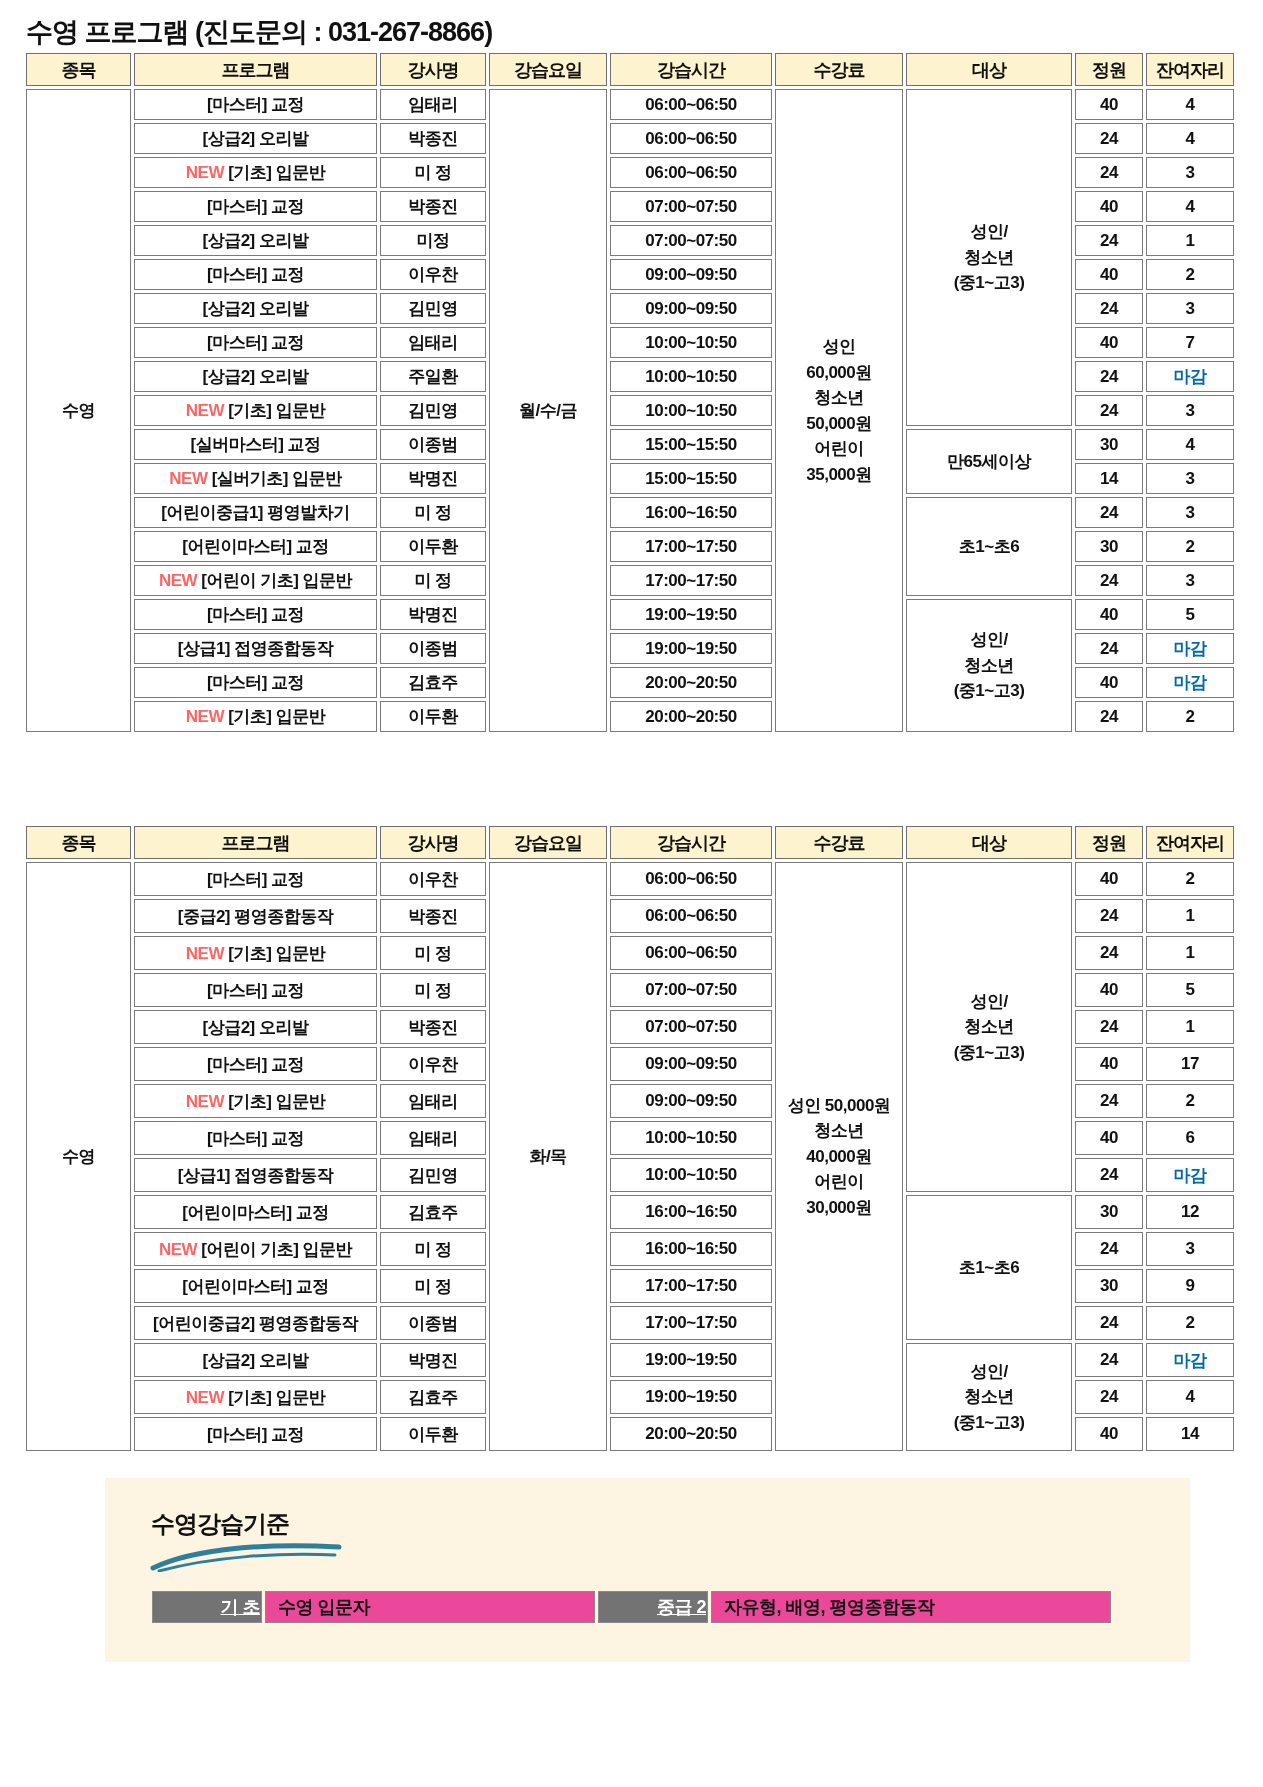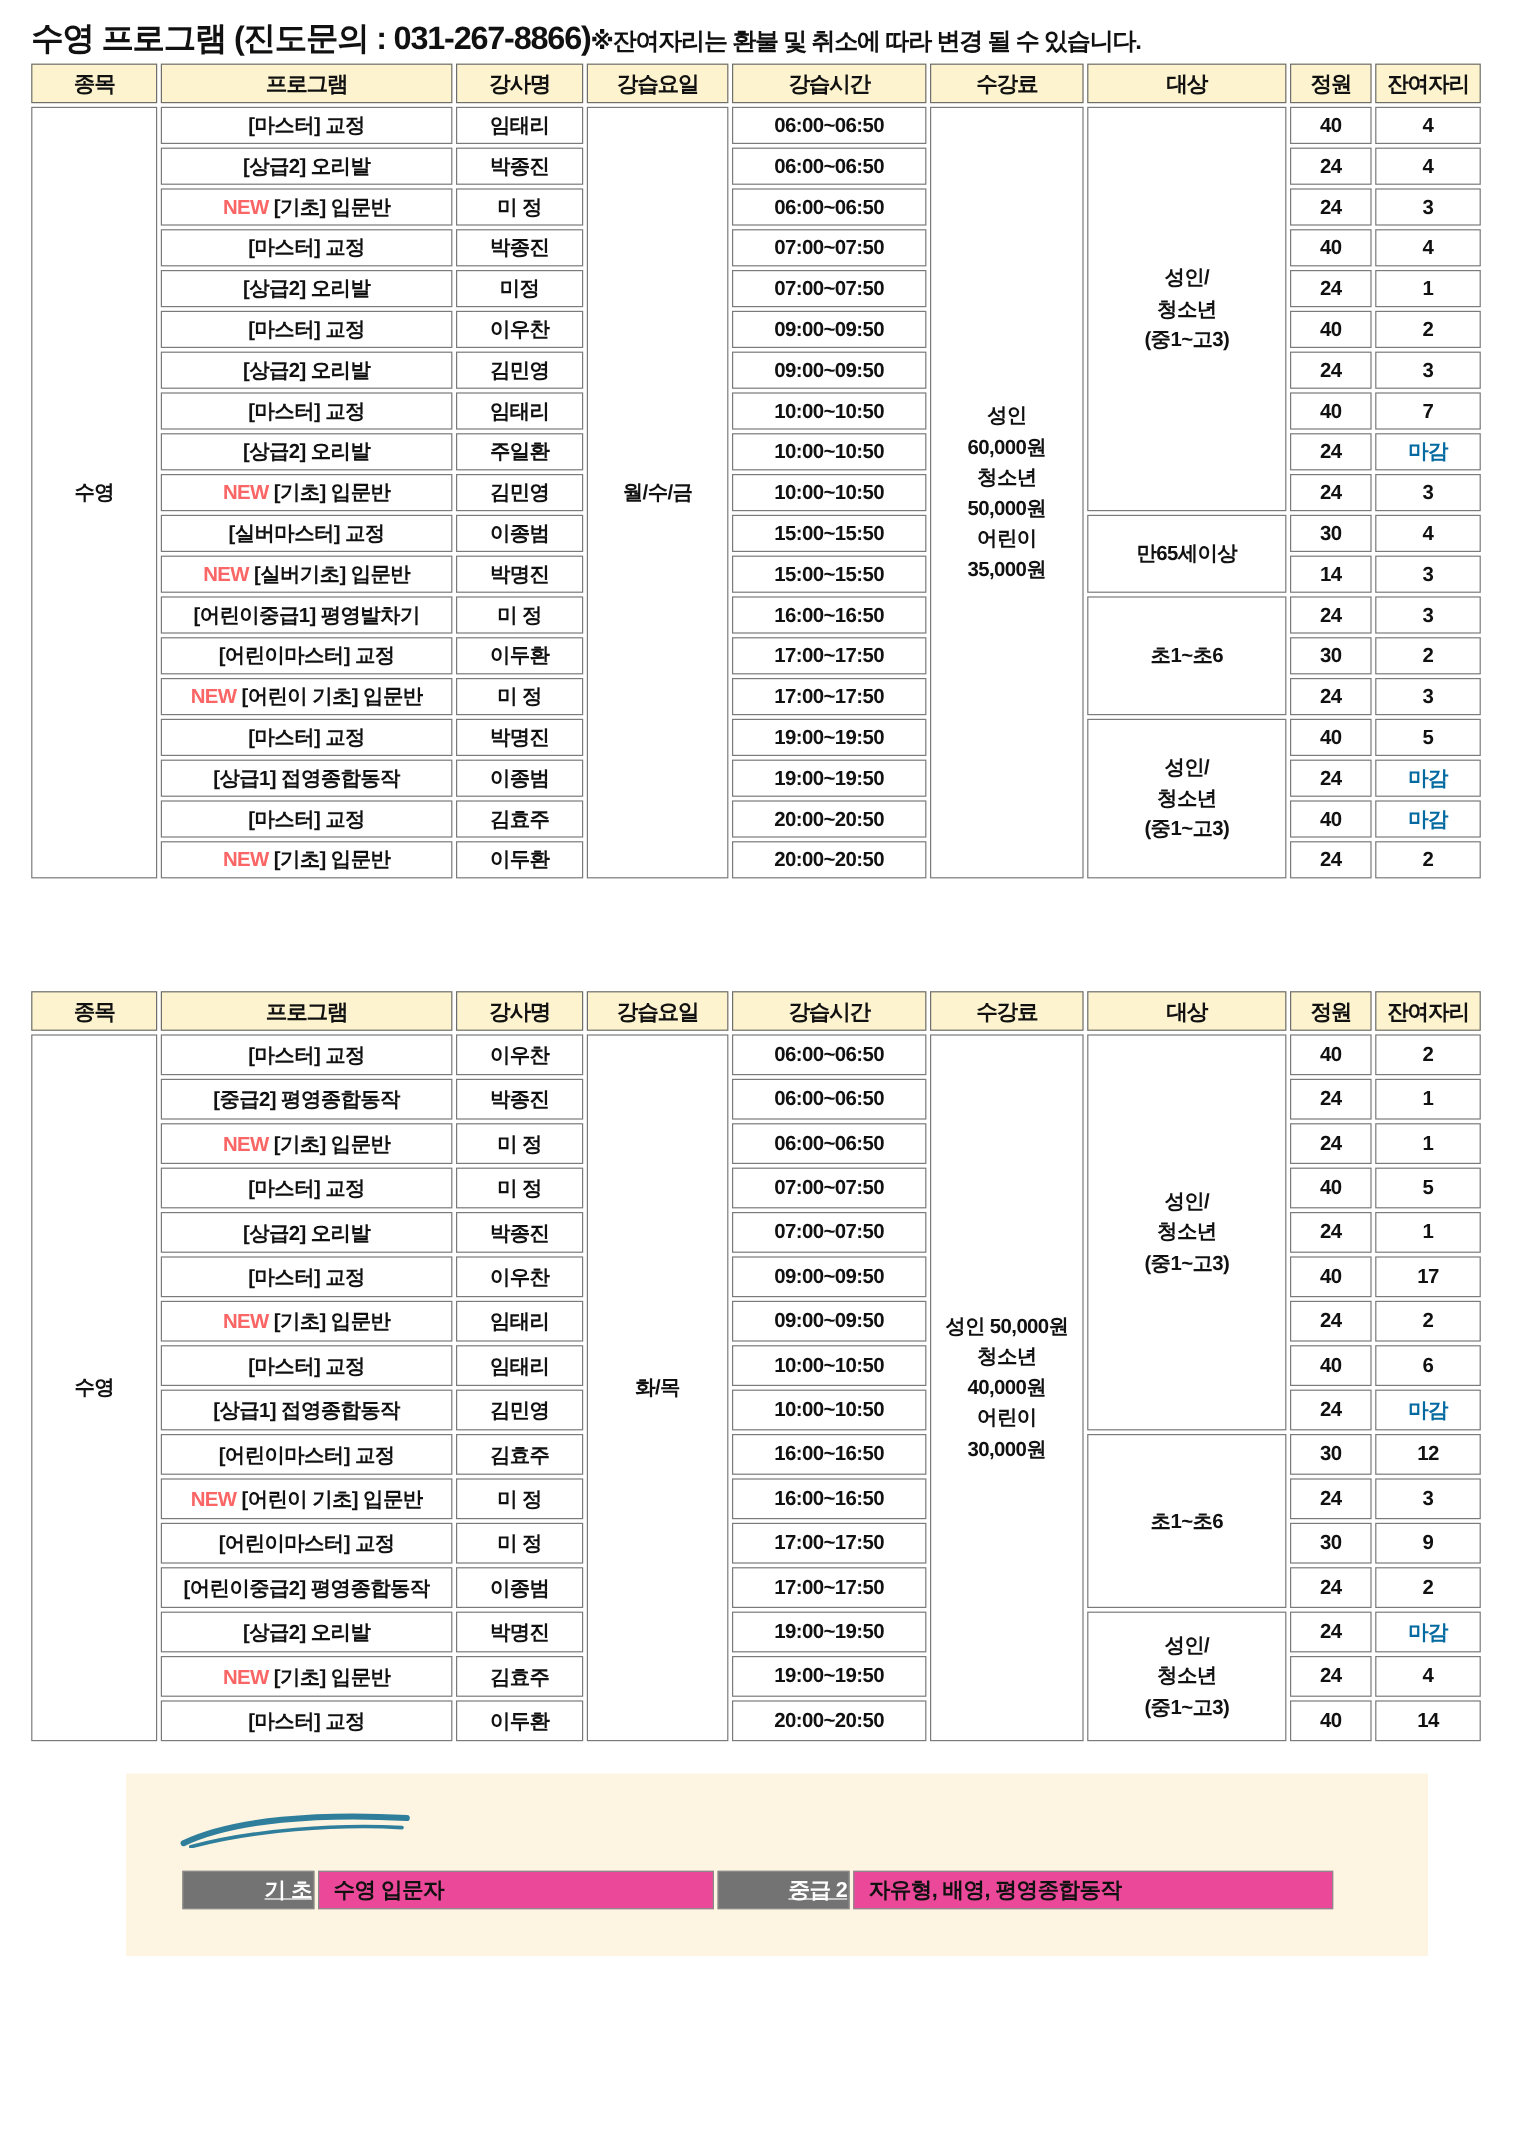--- a/index.html
+++ b/index.html
@@ -50,21 +50,20 @@
   table.crit { border-collapse: separate; border-spacing: 3px; margin-top: 16px; table-layout: fixed; }
   table.crit td { height: 32px; font-size: 18px; border: 1px solid #8a8a8a; letter-spacing: -0.5px; }
   table.crit td.lvl { background: #737373; color: #fff; text-align: right; text-decoration: underline; }
   table.crit td.desc { background: #ec4899; text-align: left; padding: 0 12px; }
 </style>
 </head>
 <body>
 
 <div class="header-bar">
   <h1 class="page-title">수영 프로그램 (진도문의 : 031-267-8866)</h1>
-  <div class="notice">※잔여자리는 환불 및 취소에 따라 변경 될 수 있습니다.</div>
 </div>
 
 <table class="sched" id="sched1">
   <colgroup>
     <col style="width:105px">
       <col style="width:243px">
       <col style="width:106px">
     <col style="width:118px">
       <col style="width:162px">
       <col style="width:128px">
@@ -387,20 +386,21 @@
         <td class="prog">[마스터] 교정</td>
         <td>이두환</td>
         <td>20:00~20:50</td>
         <td>40</td>
         <td class="rem">14</td>
       </tr>
     </tbody>
 </table>
 
 <div class="panel">
+  <h2 class="panel-title">수영강습기준</h2>
   <svg class="swoosh" width="195" height="30" viewBox="0 0 195 30">
     <path d="M4,26 C46,6 118,1 190,5" fill="none" stroke="#2f7f9c" stroke-width="5" stroke-linecap="round"></path>
     <path d="M10,29 C62,15 132,10 186,13" fill="none" stroke="#2f7f9c" stroke-width="3" stroke-linecap="round"></path>
   </svg>
   <table class="crit">
     <colgroup>
       <col style="width:110px">
         <col style="width:330px">
         <col style="width:110px">
         <col style="width:400px">

